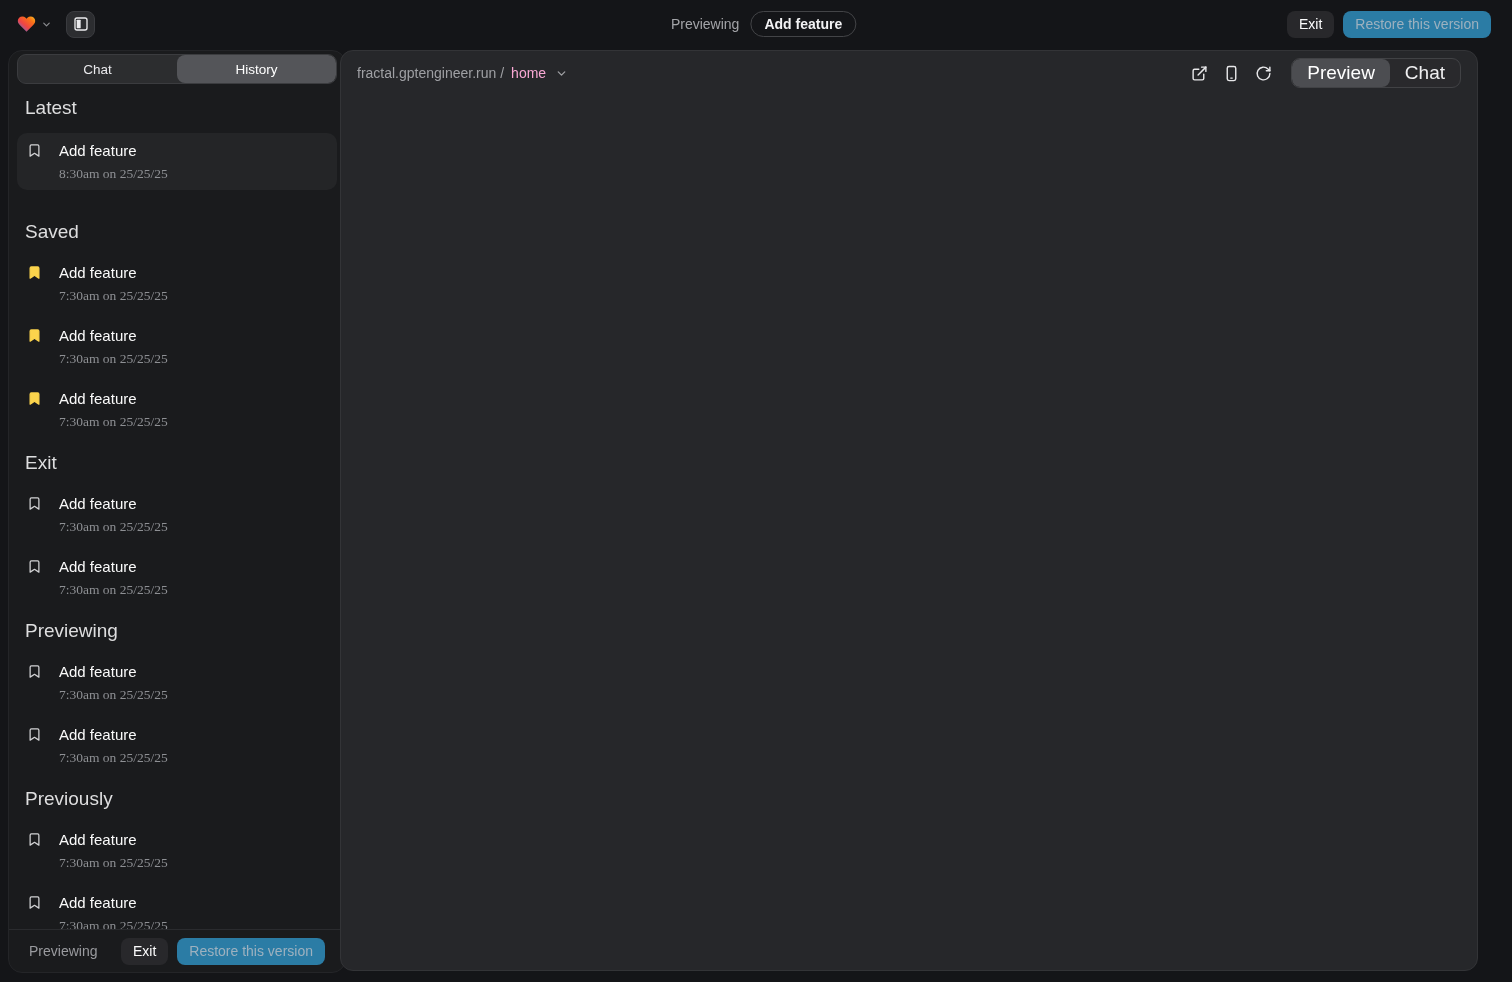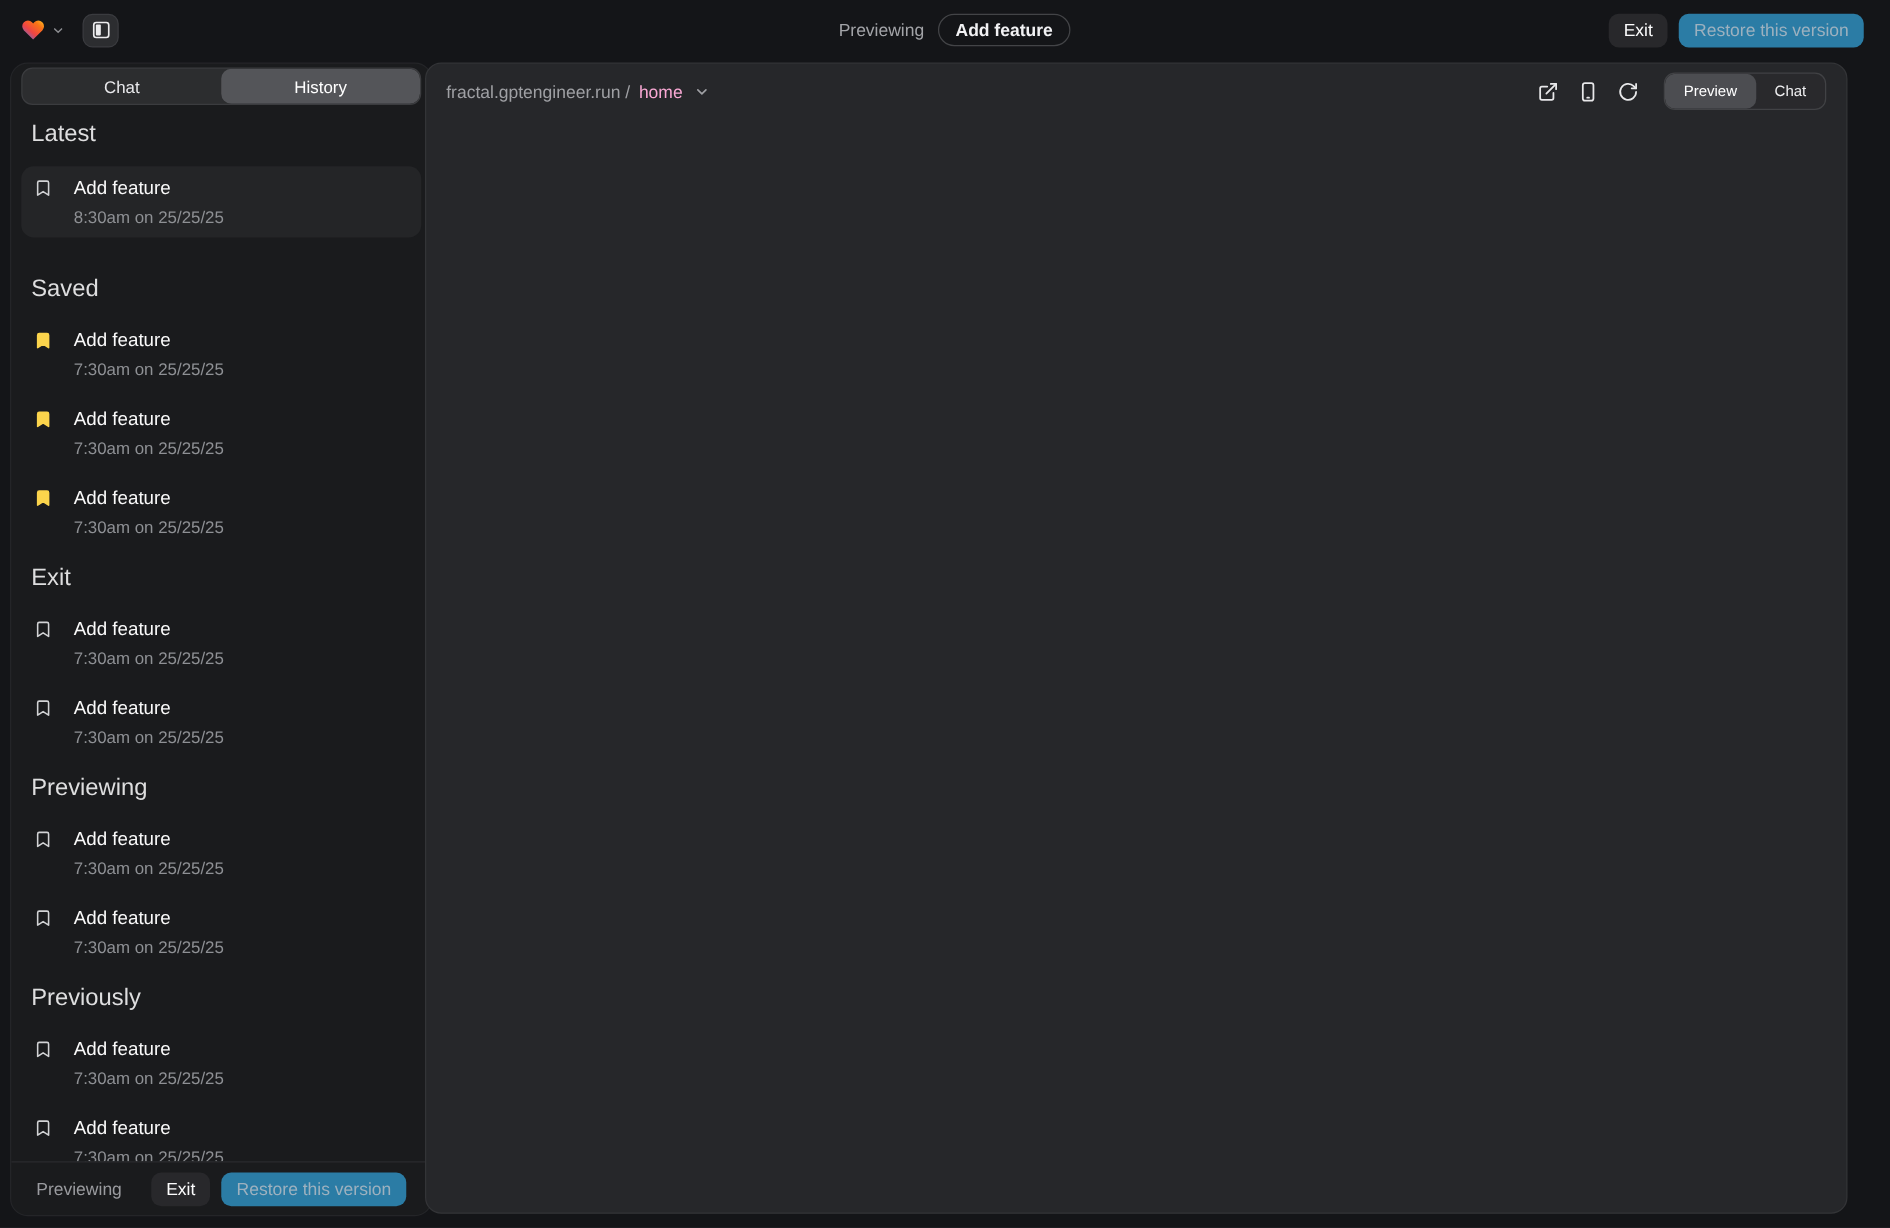--- a/index.html
+++ b/index.html
@@ -66,21 +66,21 @@
   .sec-h.after-card { margin-top:34px; }
 
   .h-item { display:flex; align-items:flex-start; margin-top:24px; padding-left:10px; }
   .h-item.card {
     margin-top:17px; padding:9px 10px; background:#242527; border-radius:10px;
   }
   .bm { flex:none; width:15px; height:15px; margin-top:1px; color:#d2d3d5; }
   .bm.saved { color: var(--bookmark_yellow, #fbd44c); }
   .h-item-body { margin-left:17px; }
   .h-title { font-size:15px; line-height:17px; font-weight:500; color:#fafafa; }
-  .h-ts { margin-top:8px; font-size:13.5px; line-height:14px; color:#8e9094; }
+  .h-ts { margin-top:8px; font-size:13.5px; line-height:14px; color:#8e9094;font-family:Liberation Serif, serif; }
 
   .sidebar-footer {
     flex:none; height:43px; border-top:1px solid #2a2b2e;
     display:flex; align-items:center; padding:0 20px; gap:9px;
   }
   .footer-previewing { color:#9a9b9f; font-size:14px; margin-right:auto; }
 
   
   .preview-panel {
     position:absolute; left:340px; top:50px; width:1138px; height:921px;
@@ -99,21 +99,21 @@
   .icon-btn {
     width:24px; height:24px; display:flex; align-items:center; justify-content:center;
     background:transparent; border:none; color:#e8e8ea; cursor:pointer; padding:0;
   }
   .view-seg {
     margin-left:8px; height:30px; display:flex; align-items:stretch;
     border:1px solid #414245; border-radius:9px; background:#29292c; overflow:hidden;
   }
   .view-seg-btn {
     background:transparent; border:none; color:#efeff1; font-family:inherit;
-    font-size:12px; font-weight:500; padding:0 15px; cursor:pointer; border-radius:8px;
+    font-size:19px; font-weight:500; padding:0 15px; cursor:pointer; border-radius:8px;
   }
   .view-seg-btn.active { background:#4c4d51; color:#ffffff; }
   .preview-content { flex:1; }
 </style>
 </head>
 <body>
 
 <header class="topbar">
   <div class="logo-wrap">
     <svg class="logo-heart" viewBox="0 0 24 24" aria-hidden="true">

